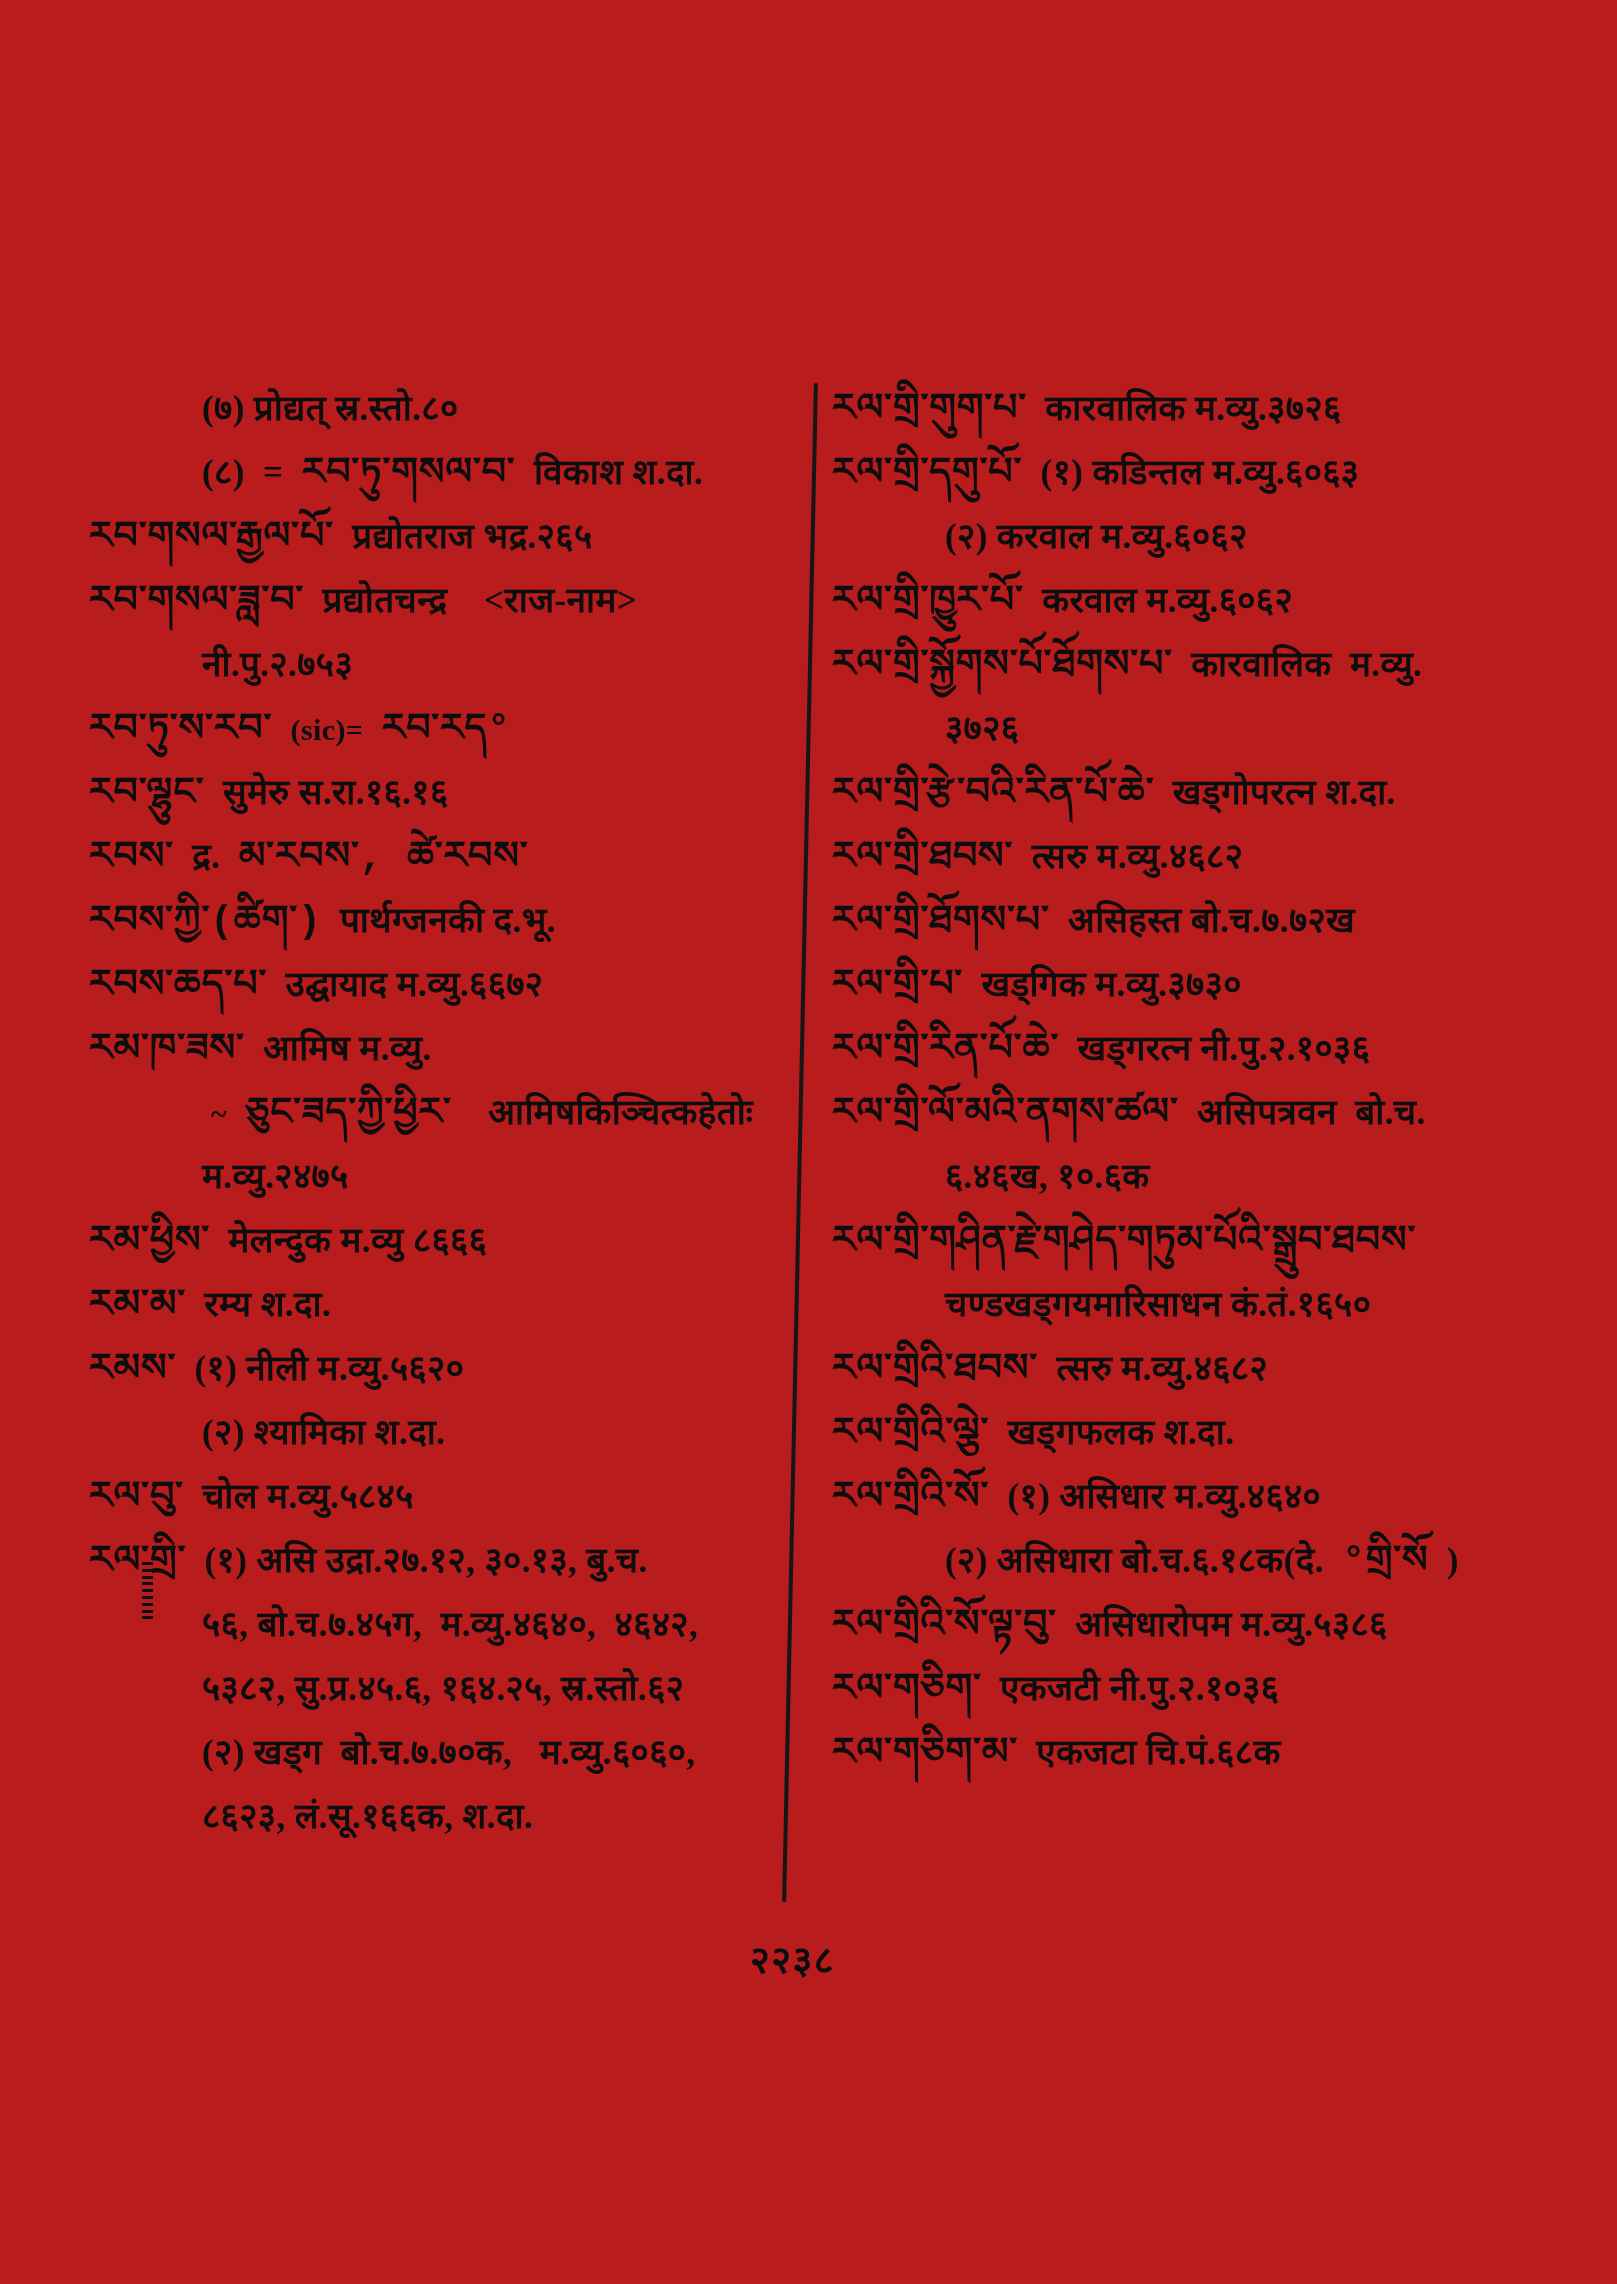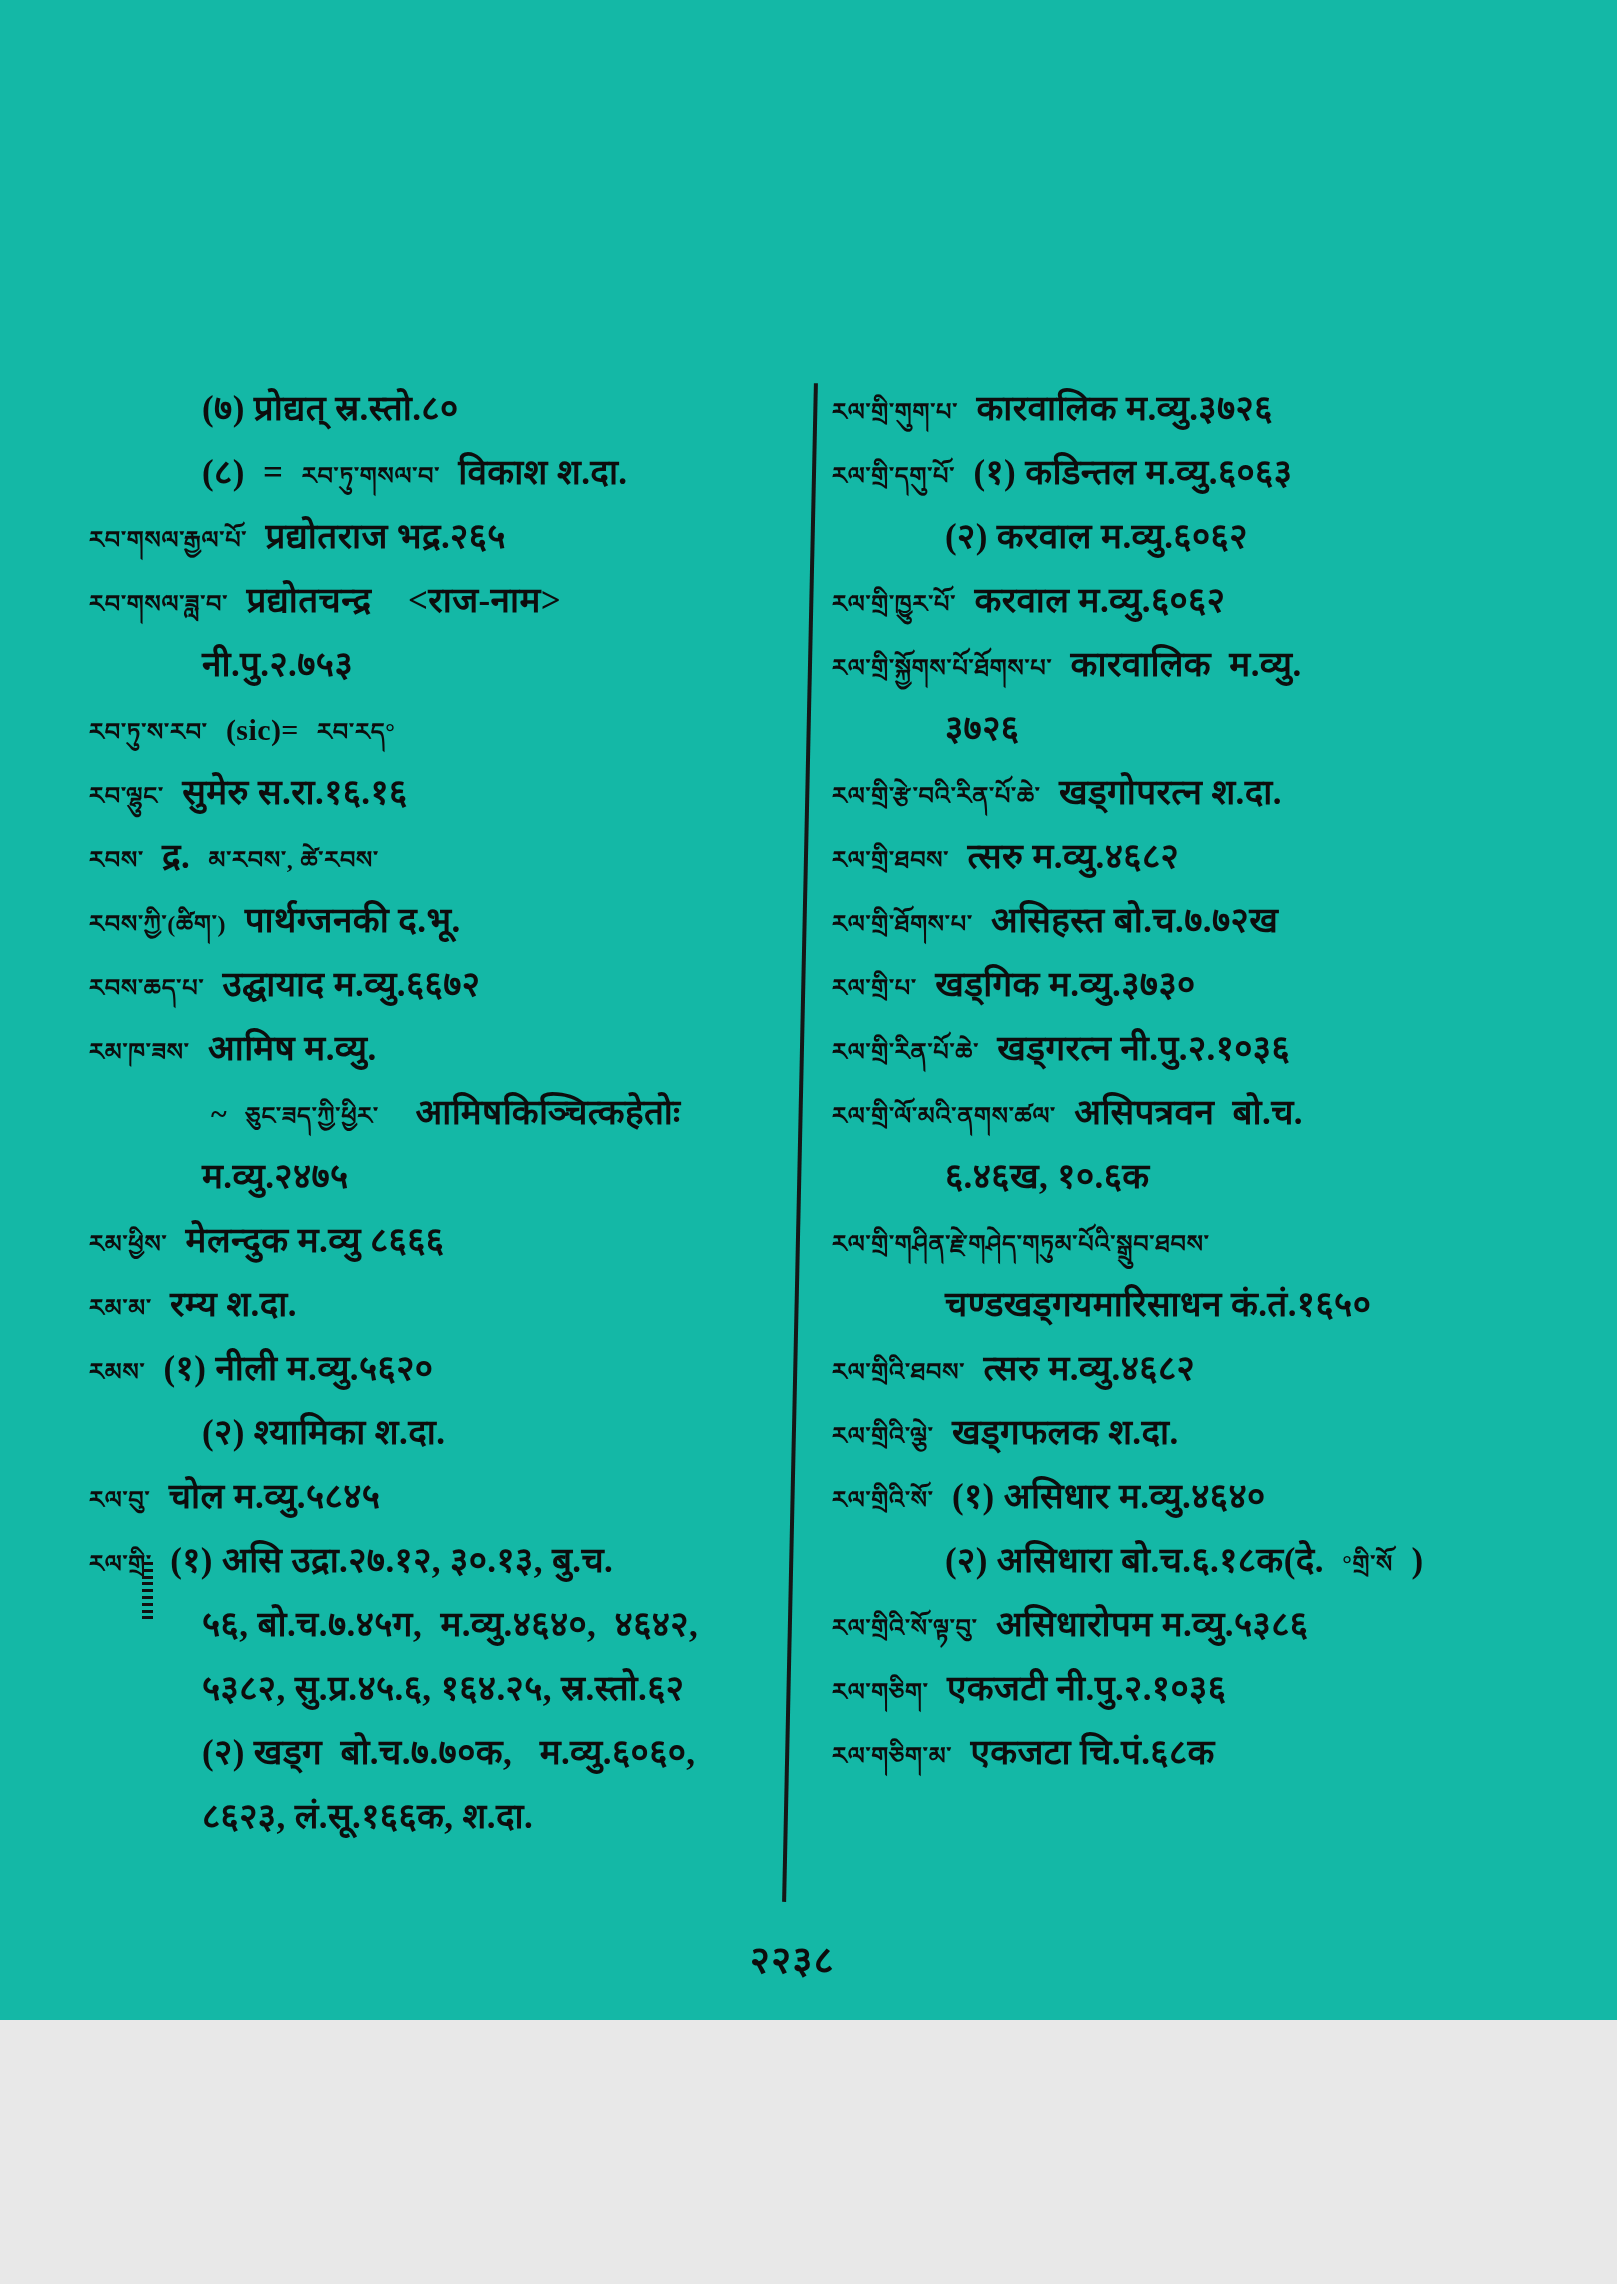--- a/index.html
+++ b/index.html
@@ -3,44 +3,44 @@
 <meta charset="utf-8">
 <style>
   html, body {
     margin: 0;
     padding: 0;
     background: #e8e8e8;
   }
   .page {
     position: relative;
     width: 1617px;
-    height: 2020px;
+    height: 2284px;
     margin: 0 auto;
-    background: #14b8a6;
+    background: #b91c1c;
     color: #0d0d0d;
     font-family: "Liberation Serif", "DejaVu Serif", serif;
     font-weight: 700;
     overflow: hidden;
   }
   .column {
     position: absolute;
     top: 377px;
   }
   .col-left  { left: 89px;  width: 713px; }
   .col-right { left: 832px; width: 762px; }
   .line {
     white-space: pre;
     height: 64px;
     line-height: 64px;
     font-size: 35px;
     letter-spacing: 0.4px;
   }
   .ind1 { padding-left: 113px; }
   .ind2 { padding-left: 122px; }
-  .tib  { font-size: 24px; letter-spacing: 0.8px; }
+  .tib  { font-size: 38px; letter-spacing: 0.8px; font-family: Liberation Mono, monospace; }
   .deva { font-size: 35px; }
   .lat  { font-size: 30px; }
   .divider {
     position: absolute;
     left: 798px;
     top: 383px;
     width: 3.8px;
     height: 1519px;
     background: #161616;
     transform: rotate(1.2deg);

